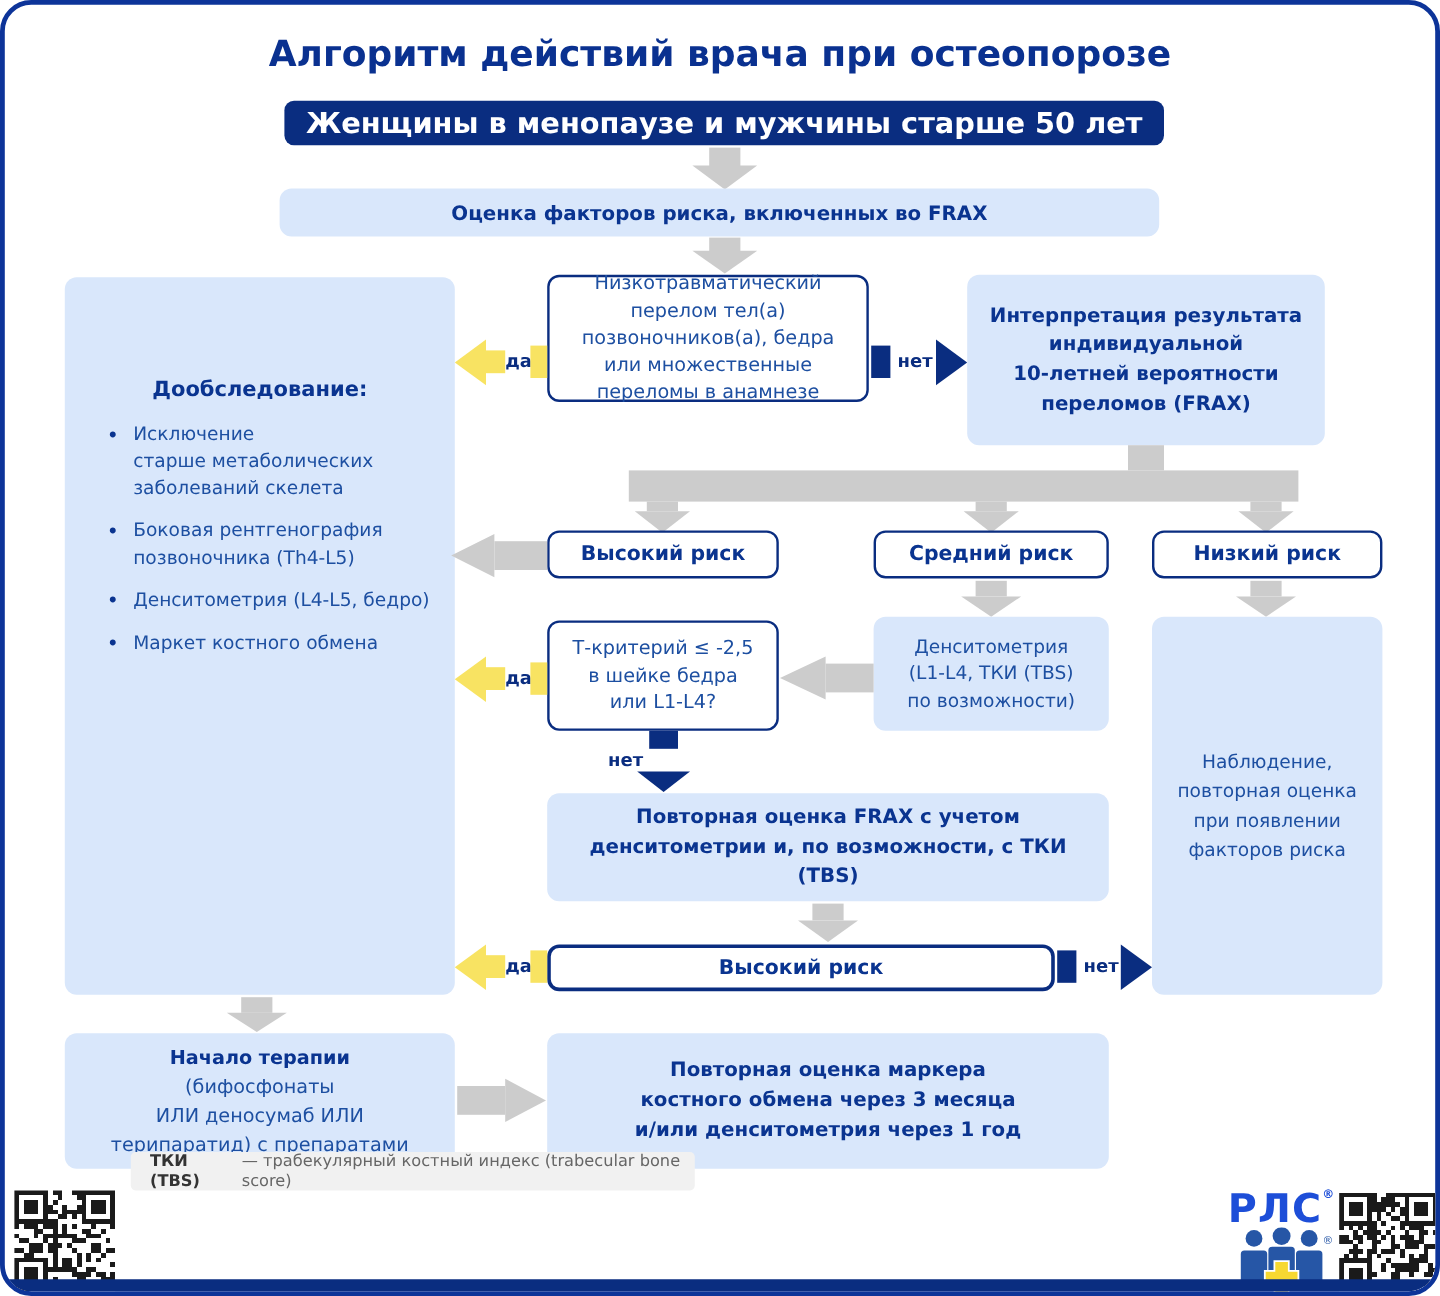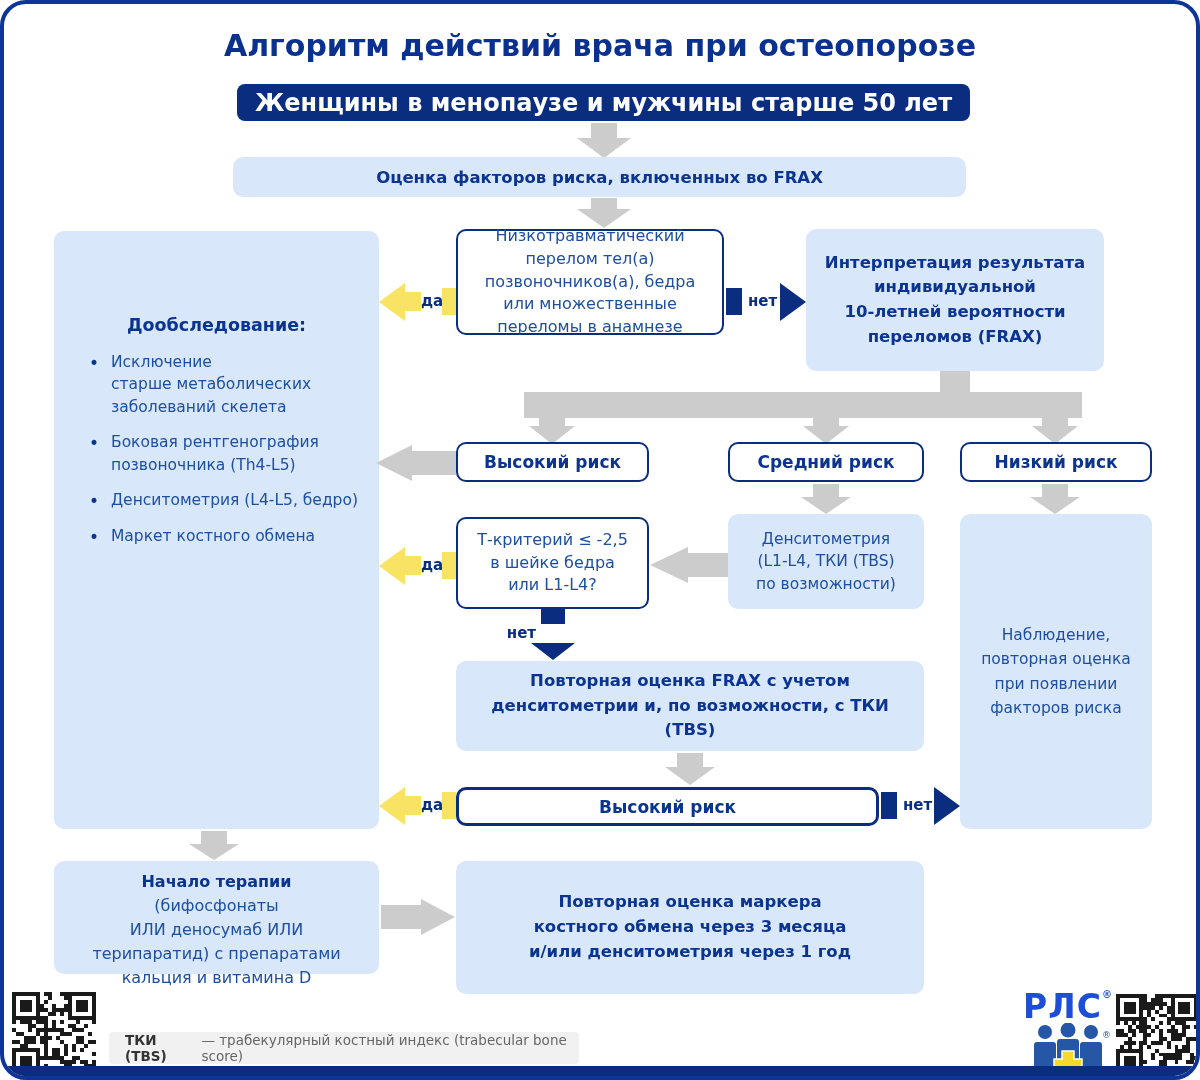--- a/index.html
+++ b/index.html
@@ -26,21 +26,21 @@
          font-size:30px;font-weight:bold;color:#0a3190}
   .shaft{position:absolute}
   .g{background:var(--gray)} .n{background:var(--navy)} .y{background:var(--yellow)}
   .tri{position:absolute;width:0;height:0}
   .lbl{position:absolute;font-weight:bold;font-size:15px;color:var(--navy);line-height:1}
   .panel-head{font-weight:bold;color:var(--tb);font-size:17.5px;text-align:center;margin-bottom:16px}
   .panel ul{list-style:none;padding-left:14px;text-align:left}
   .panel li{position:relative;padding-left:22px;margin-bottom:13px;font-size:15.5px;
             line-height:1.45;color:var(--tr);white-space:pre-line}
   .panel li::before{content:"•";position:absolute;left:0;top:0;color:var(--tb);font-size:17px}
-  .note{position:absolute;left:105px;top:1028px;width:470px;height:32px;background:#f1f1f1;
+  .note{position:absolute;left:105px;top:956px;width:470px;height:32px;background:#f1f1f1;
         border-radius:4px;display:flex;align-items:flex-start;padding-left:16px;font-size:13.5px;color:#666}
   .note b{color:#333;margin-right:5px}
   .qr{position:absolute;background:#fff}
   .rls{position:absolute;left:1016px;top:986px;width:96px;text-align:center}
   .rls-text{font-size:33px;font-weight:bold;color:#1d4ed8;line-height:1;letter-spacing:1px}
   .rls-text sup{font-size:10px;vertical-align:20px}
   .bar{position:absolute;left:0;right:0;bottom:0;height:10px;background:var(--navy);
        border-radius:0 0 20px 20px}
 </style>
 </head>
@@ -166,21 +166,21 @@
       <span class="r">(бифосфонаты
 ИЛИ деносумаб ИЛИ
 терипаратид) с препаратами
 кальция и витамина D</span>
     </div>
   </div>
 
   <div class="shaft g" style="left:377px;top:901px;width:40px;height:24px"></div>
   <div class="tri" style="left:417px;top:895px;border-top:18px solid transparent;border-bottom:18px solid transparent;border-left:34px solid var(--gray)"></div>
 
-  <div class="box light b pre" style="left:452px;top:857px;width:468px;height:133px;font-size:16.5px;line-height:1.5">Повторная оценка маркера
+  <div class="box light b pre" style="left:452px;top:857px;width:468px;height:113px;font-size:16.5px;line-height:1.5">Повторная оценка маркера
 костного обмена через 3 месяца
 и/или денситометрия через 1 год</div>
 
   <div class="note">
     <b>ТКИ (TBS)</b>
     <span>— трабекулярный костный индекс (trabecular bone score)</span>
   </div>
 
   <div class="qr" style="left:8px;top:988px;width:84px;height:84px"><svg viewBox="0 0 21 21" width="100%" height="100%" shape-rendering="crispEdges" fill="#1a1a1a">
         <rect x="8" y="0" width="1" height="1"></rect>

